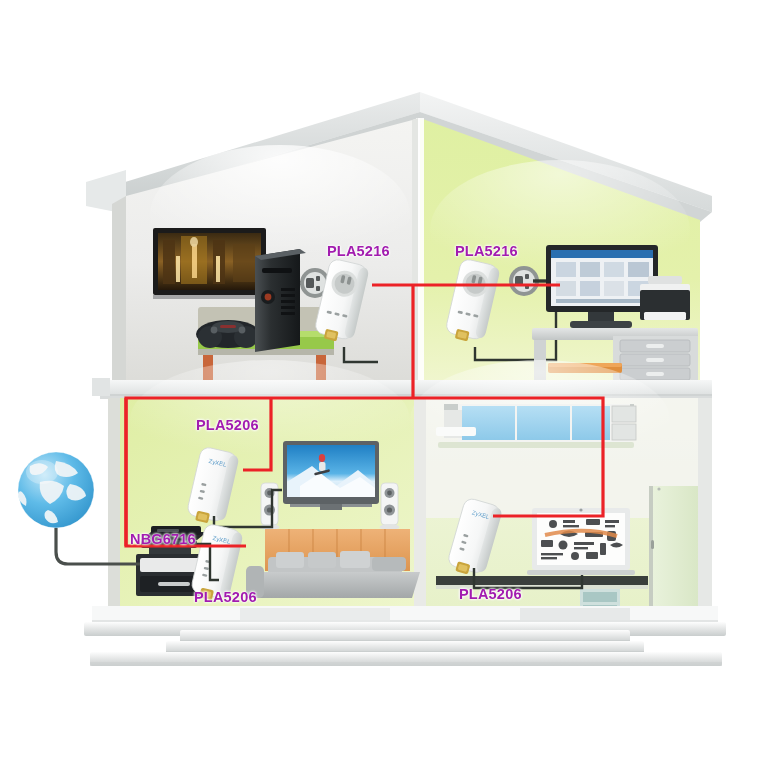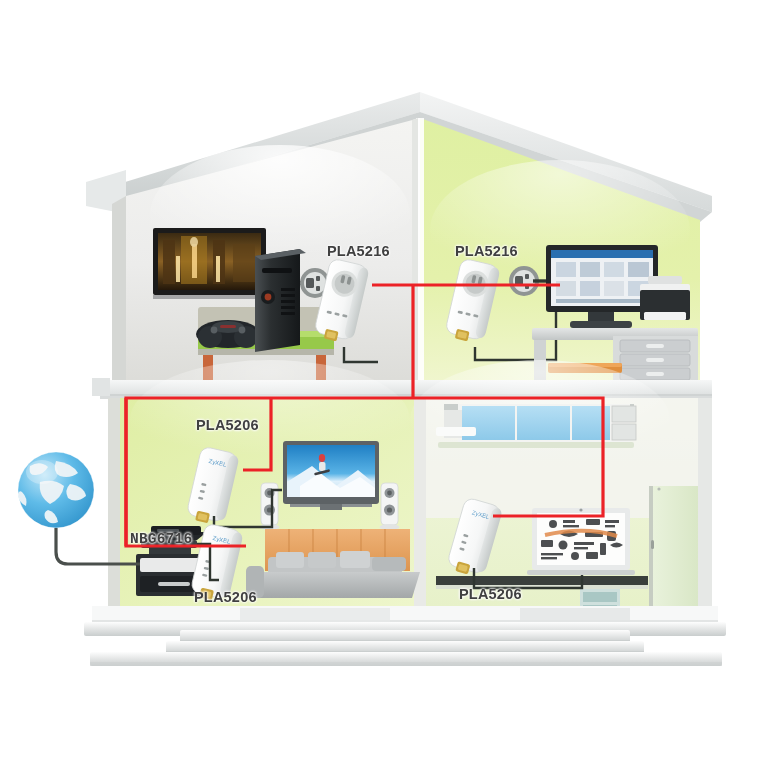--- a/index.html
+++ b/index.html
@@ -1,21 +1,21 @@
 <!DOCTYPE html>
 <html><head>
 <meta charset="utf-8">
 <title>Powerline Home Network Diagram</title>
 <style>
   html,body{margin:0;padding:0;background:#ffffff;}
   body{width:768px;height:768px;overflow:hidden;
        font-family:"Liberation Sans","DejaVu Sans",sans-serif;}
   #stage{position:relative;width:768px;height:768px;background:#ffffff;}
   svg#scene{position:absolute;left:0;top:0;width:768px;height:768px;display:block;}
-  .lbl{position:absolute;font-weight:bold;color:#404040;
+  .lbl{position:absolute;font-weight:bold;color:#a21caf;
        font-size:14.5px;letter-spacing:.2px;white-space:nowrap;
        text-shadow:0 0 3px #fff,0 0 3px #fff,0 0 2px #fff;}
 </style>
 </head>
 <body>
 
 <div id="stage">
 
 <svg id="scene" viewBox="0 0 768 768">
   <defs>
@@ -524,17 +524,17 @@
     <rect x="90" y="662" width="632" height="4" fill="#cdd1d1" opacity="0.6"></rect>
     <rect x="240" y="608" width="150" height="14" fill="#e6e8e8" opacity="0.8"></rect>
     <rect x="520" y="608" width="110" height="12" fill="#dfe2e2" opacity="0.7"></rect>
   </g>
 
 </svg>
 
 <div class="lbl" style="left:327px;top:243px;">PLA5216</div>
 <div class="lbl" style="left:455px;top:243px;">PLA5216</div>
 <div class="lbl" style="left:196px;top:417px;">PLA5206</div>
-<div class="lbl" style="left:130px;top:531px;font-family:Liberation Mono, monospace;">NBG6716</div>
+<div class="lbl" style="left:130px;top:531px;">NBG6716</div>
 <div class="lbl" style="left:194px;top:589px;">PLA5206</div>
 <div class="lbl" style="left:459px;top:586px;">PLA5206</div>
 
 </div>
 
 </body></html>

